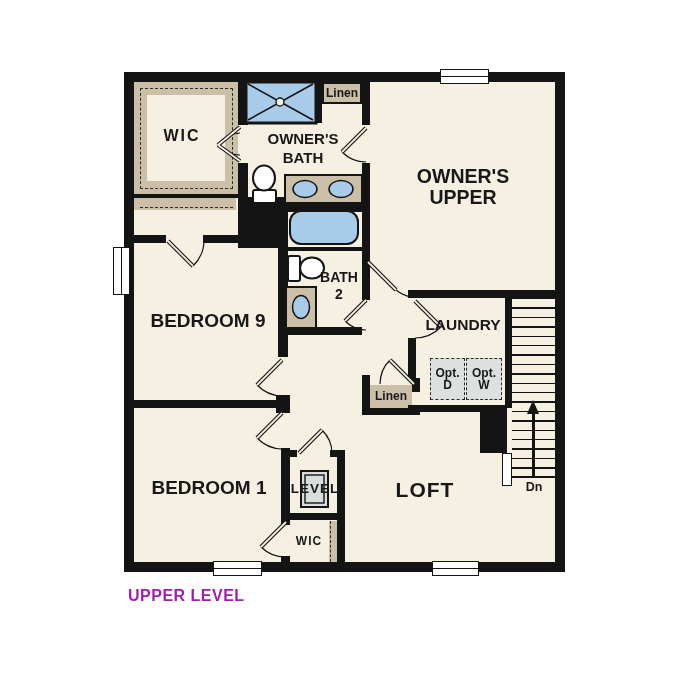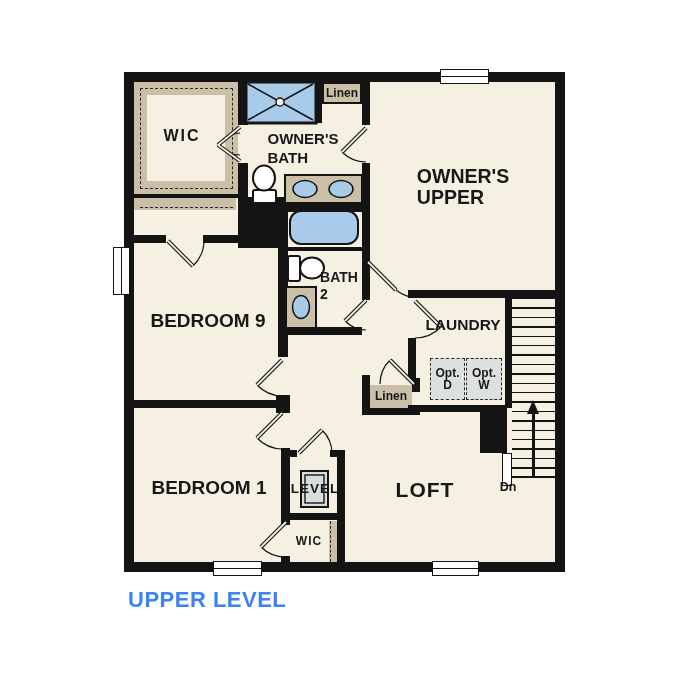--- a/index.html
+++ b/index.html
@@ -8,32 +8,32 @@
   .floor{position:absolute;background:#F6F0E3;}
   .w{position:absolute;background:#141414;}
   .tan{position:absolute;background:#CBBFA7;}
   .cream{position:absolute;background:#F6F0E3;}
   .dashrect{position:absolute;border:1.5px dashed #2a2a2a;}
   .dashline-h{position:absolute;border-top:1.6px dashed #2a2a2a;}
   .dashline-v{position:absolute;border-left:1.6px dashed #2a2a2a;}
   .window{position:absolute;background:#ffffff;border:1.6px solid #141414;}
   .window .pane-h{position:absolute;left:0;right:0;top:50%;height:1.6px;margin-top:-0.8px;background:#141414;}
   .window .pane-v{position:absolute;top:0;bottom:0;left:50%;width:1.6px;margin-left:-0.8px;background:#141414;}
-  .lbl{position:absolute;font-weight:bold;color:#181818;
+  .lbl{position:absolute;font-weight:bold;color:#181818;text-align:center;
        transform:translate(-50%,-50%);white-space:nowrap;line-height:1.05;}
   .optbox{position:absolute;background:#DCE0DF;border:1.6px dashed #2a2a2a;
           display:flex;flex-direction:column;align-items:center;justify-content:center;
           font-weight:bold;font-size:12px;line-height:12.5px;color:#181818;}
   .treads{position:absolute;background:repeating-linear-gradient(to bottom,#141414 0 1.4px,transparent 1.4px 9.4px);}
   .shaft{position:absolute;background:#141414;}
   .arrowhead{position:absolute;width:0;height:0;border-left:6px solid transparent;
              border-right:6px solid transparent;border-bottom:14px solid #141414;}
   .rail{position:absolute;background:#fff;border:1.5px solid #141414;}
   svg{position:absolute;left:0;top:0;}
-  .title{position:absolute;font-weight:bold;font-size:22px;color:#3b82f6;letter-spacing:0.5px;}
+  .title{position:absolute;font-weight:bold;font-size:16px;color:#a21caf;letter-spacing:0.5px;}
 </style>
 </head>
 <body>
 
 <div id="stage">
 
   <div class="floor" style="left:134px;top:82px;width:421px;height:480px;"></div>
 
   <div class="tan" style="left:134px;top:82px;width:104px;height:112px;"></div>
   <div class="cream" style="left:147px;top:95px;width:78px;height:86px;"></div>
@@ -218,17 +218,17 @@
   <div class="lbl" style="left:339px;top:286px;font-size:14px;line-height:17px;">
     <div>BATH</div>
     <div>2</div>
   </div>
   <div class="lbl" style="left:463px;top:325px;font-size:15.5px;">LAUNDRY</div>
   <div class="lbl" style="left:391px;top:396px;font-size:12px;">Linen</div>
   <div class="lbl" style="left:209px;top:488px;font-size:19px;">BEDROOM 1</div>
   <div class="lbl" style="left:315px;top:489px;font-size:13.5px;letter-spacing:1px;">LEVEL</div>
   <div class="lbl" style="left:425px;top:490px;font-size:21px;letter-spacing:1px;">LOFT</div>
   <div class="lbl" style="left:309px;top:541px;font-size:12px;letter-spacing:1px;">WIC</div>
-  <div class="lbl" style="left:508px;top:488px;font-size:12.5px;font-weight:bold;">Dn</div>
+  <div class="lbl" style="left:534px;top:488px;font-size:12.5px;font-weight:bold;">Dn</div>
 
   <div class="title" style="left:128px;top:587px;">UPPER LEVEL</div>
 
 </div>
 
 </body></html>

